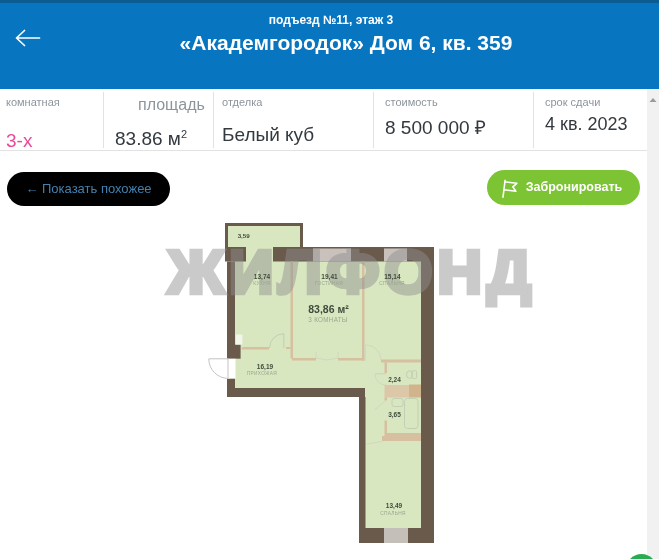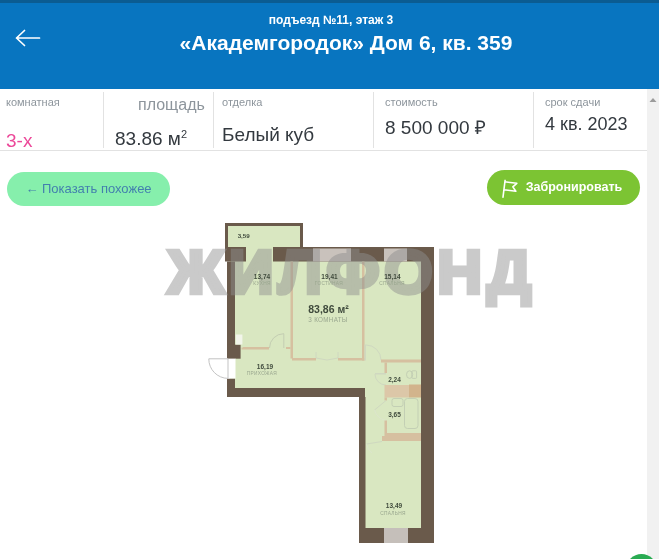--- a/index.html
+++ b/index.html
@@ -45,21 +45,21 @@
 <div class="abs" style="left:222px;top:124px;font-size:19px;color:#33393f;">Белый куб</div>
 
 <div class="abs" style="left:385px;top:96px;font-size:11px;color:#8d959c;">стоимость</div>
 
 <div class="abs" style="left:385px;top:114px;font-size:19px;color:#33393f;">8 500 000 ₽</div>
 
 <div class="abs" style="left:545px;top:96px;font-size:11px;color:#8d959c;">срок сдачи</div>
 
 <div class="abs" style="left:545px;top:114px;font-size:18px;color:#33393f;">4 кв. 2023</div>
 
-<div class="abs" style="left:7px;top:172px;width:163px;height:34px;background:#86efac;border-radius:17px;color:#4380ae;font-size:13px;line-height:34px;text-align:center;">← Показать похожее</div>
+<div class="abs" style="left:7px;top:172px;width:163px;height:34px;background:#000000;border-radius:17px;color:#4380ae;font-size:13px;line-height:34px;text-align:center;">← Показать похожее</div>
 
 <div class="abs" style="left:487px;top:170px;width:153px;height:35px;background:#7cc433;border-radius:18px;"></div>
 
 <svg class="abs" style="left:502px;top:180px;transform:rotate(7deg);" width="16" height="19" viewBox="0 0 16 19">
   <path d="M2 1 V18 M2 2.5 H14 L10.5 6.5 L14 10.5 H2" stroke="#ffffff" stroke-width="1.6" fill="none" stroke-linejoin="round" stroke-linecap="round"></path>
 </svg>
 
 <div class="abs" style="left:524px;top:170px;width:100px;height:35px;color:#ffffff;font-size:12.5px;font-weight:bold;line-height:35px;text-align:center;">Забронировать</div>
 
 <svg class="abs" style="left:0;top:210px;" width="647" height="349" viewBox="0 210 647 349">

